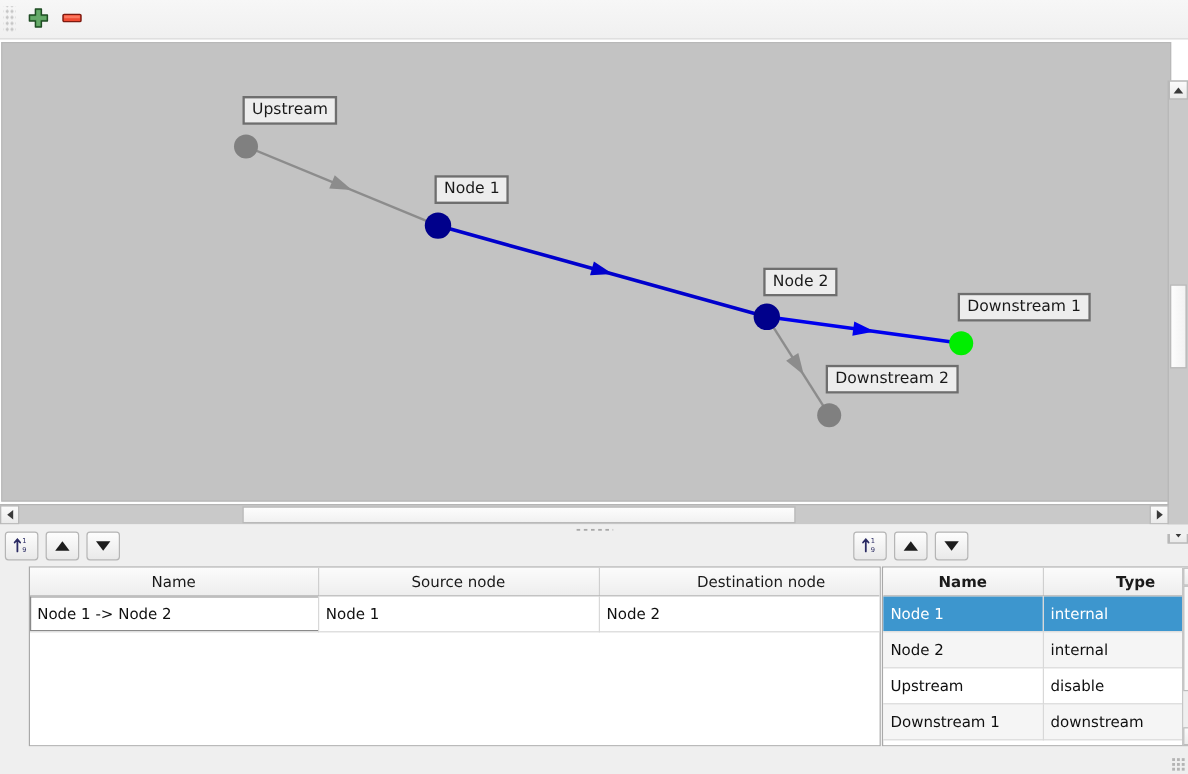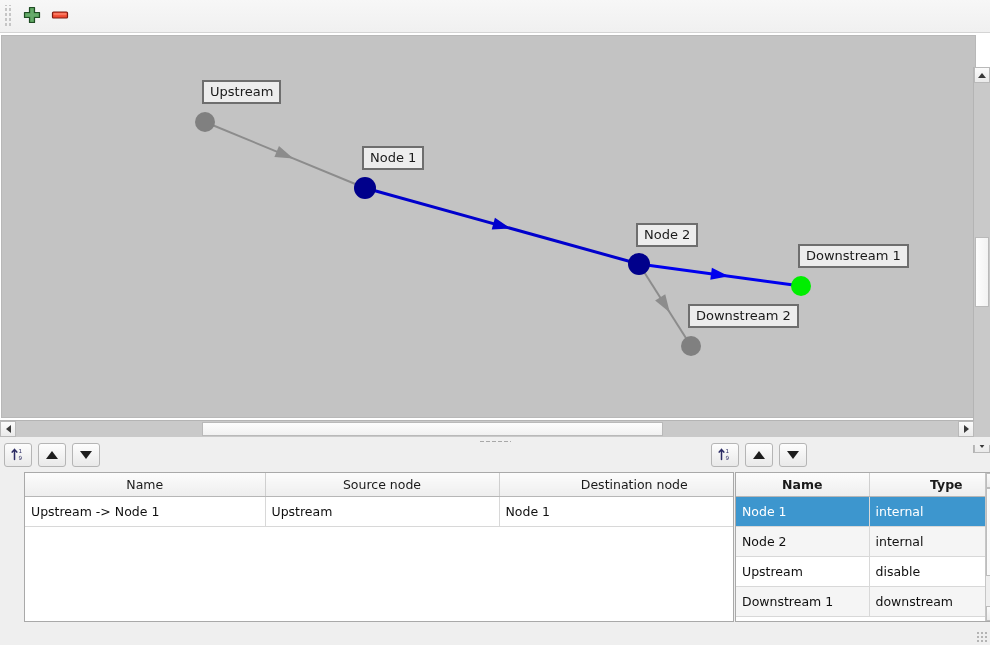--- a/index.html
+++ b/index.html
@@ -312,24 +312,24 @@
           <col>
         </colgroup>
       <thead>
         <tr>
           <th>Name</th>
           <th>Source node</th>
           <th>Destination node</th>
         </tr>
       </thead>
       <tbody id="edges-tbody">
-          <tr>
-            <td>Upstream -&gt; Node 1</td>
-            <td>Upstream</td>
+          <tr class="focused">
+            <td>Node 1 -&gt; Node 2</td>
             <td>Node 1</td>
+            <td>Node 2</td>
           </tr>
         </tbody>
     </table>
   </div>
 
   <div class="table-wrap right">
     <table style="width:251px">
       <colgroup>
           <col style="width:133px">
           <col>

